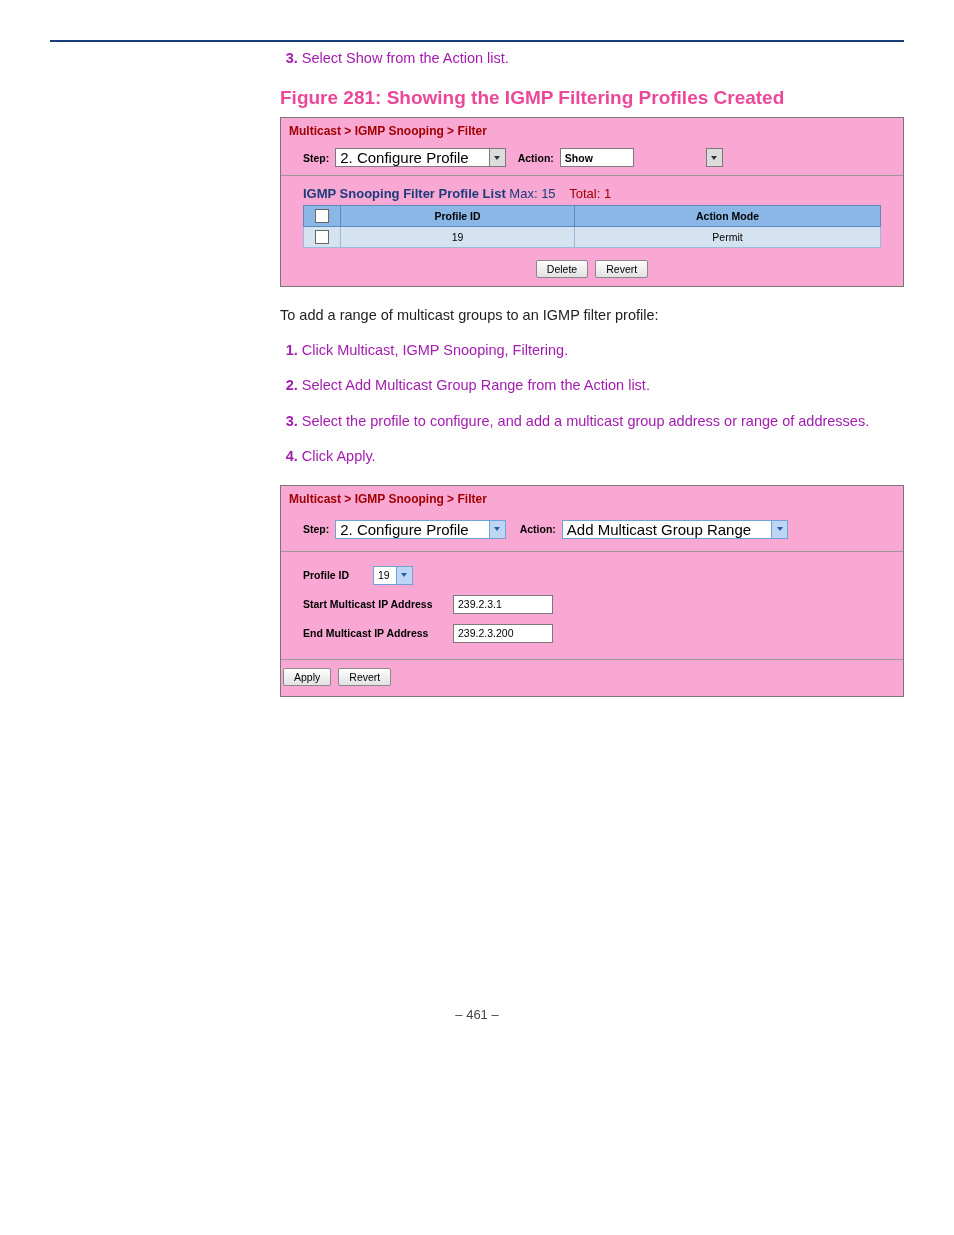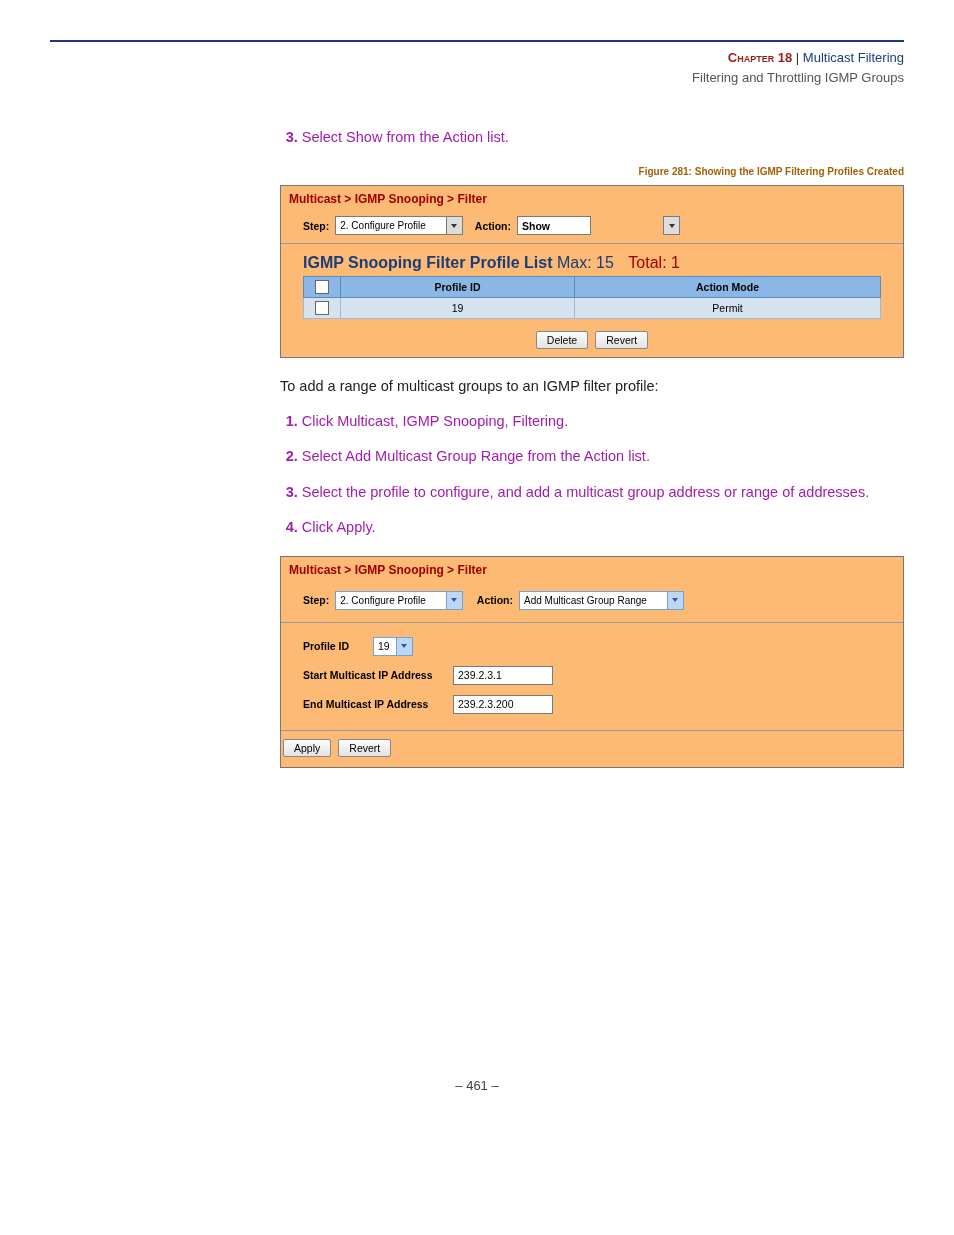--- a/index.html
+++ b/index.html
@@ -45,37 +45,36 @@
     color: #a21caf;
   }
   ol.steps li {
     margin-bottom: 14px;
     line-height: 1.45;
   }
   ol.steps li::marker {
     font-weight: bold;
   }
   .fig-caption {
-    color: #a16207;
-    font-weight: bold;
-    font-size: 10px;
+    color: #ec4899;
+    font-weight: bold;
+    font-size: 19px;
     margin: 10px 0 8px 0;
-    text-align: right;
   }
   .para {
     font-size: 14.5px;
     color: #222;
     margin: 18px 0 14px 0;
     line-height: 1.45;
   }
 
   
   .fig-frame {
     border: 1px solid #777;
-    background: #fdba74;
+    background: #f9a8d4;
     font-family: Arial, sans-serif;
     font-size: 11px;
     color: #000;
     margin-bottom: 0;
   }
   .breadcrumb {
     color: #a00000;
     font-weight: bold;
     padding: 6px 8px 8px 8px;
     font-size: 12px;
@@ -89,21 +88,21 @@
     font-size: 10.5px;
     font-weight: bold;
   }
   .sel-box {
     display: inline-flex;
     align-items: center;
     border: 1px solid #7a7a7a;
     background: #fff;
     height: 17px;
     font-weight: normal;
-    font-size: 10px;
+    font-size: 15px;
   }
   .sel-box .sel-text {
     padding: 0 20px 0 4px;
     line-height: 17px;
   }
   .sel-box .sel-arrow {
     width: 15px;
     height: 17px;
     background: #dcdcdc;
     border-left: 1px solid #7a7a7a;
@@ -145,21 +144,21 @@
   }
   .arrow-only::after {
     content: "";
     border-left: 3px solid transparent;
     border-right: 3px solid transparent;
     border-top: 4px solid #333;
   }
 
   .list-label {
     padding: 10px 22px 4px 22px;
-    font-size: 16px;
+    font-size: 13px;
   }
   .list-label .lbl { font-weight: bold; color: #1a3c7a; }
   .list-label .max { color: #1a3c7a; }
   .list-label .tot { color: #a00000; margin-left: 10px; }
 
   .tbl {
     width: calc(100% - 44px);
     margin: 0 22px 8px 22px;
     border-collapse: collapse;
     font-size: 10.5px;
@@ -266,26 +265,20 @@
     color: #444;
     font-size: 13px;
     margin-top: 310px;
   }
 </style>
 </head>
 <body>
 
 <div class="page">
   <div class="top-rule"></div>
-  <div class="header-block">
-    <div>
-      <span class="chap">Chapter 18</span><span>  |  </span><span class="title1">Multicast Filtering</span>
-    </div>
-    <div class="title2">Filtering and Throttling IGMP Groups</div>
-  </div>
 
   <div class="content">
 
     <ol class="steps" start="3">
       <li>Select Show from the Action list.</li>
     </ol>
 
     <div class="fig-caption">Figure 281:  Showing the IGMP Filtering Profiles Created</div>
 
     <div class="fig-frame">

